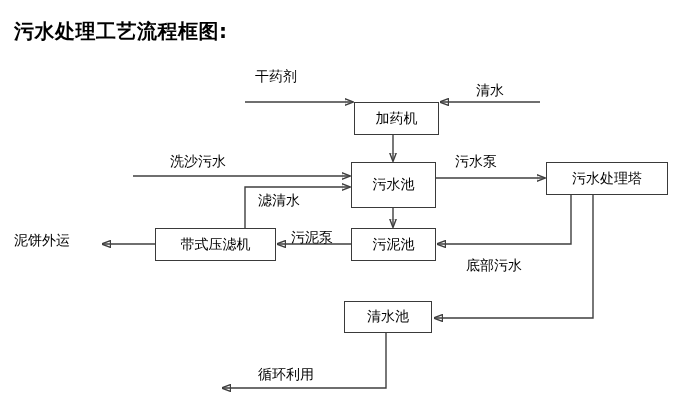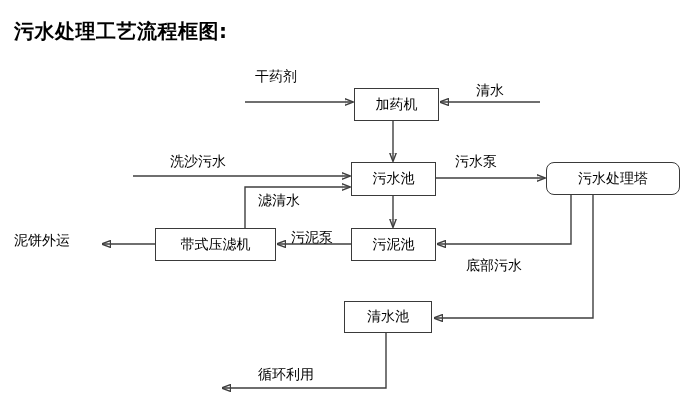--- a/index.html
+++ b/index.html
@@ -99,29 +99,29 @@
 
     <line x1="155" y1="244" x2="102" y2="244" marker-end="url(#ah)"></line>
 
     <polyline points="571,195 571,244 437,244" marker-end="url(#ah)"></polyline>
 
     <polyline points="593,195 593,318 434,318" marker-end="url(#ah)"></polyline>
 
     <polyline points="386,332 386,388 222,388" marker-end="url(#ah)"></polyline>
   </svg>
 
-  <div class="node" style="left:354px; top:88px; width:85px; height:33px;">
+  <div class="node" style="left:354px; top:102px; width:85px; height:33px;">
     <span>加药机</span>
   </div>
 
-  <div class="node" style="left:351px; top:162px; width:85px; height:34px;">
+  <div class="node" style="left:351px; top:162px; width:85px; height:46px;">
     <span>污水池</span>
   </div>
 
-  <div class="node" style="left:546px; top:162px; width:134px; height:33px;border-radius:8px;">
+  <div class="node" style="left:546px; top:162px; width:122px; height:33px;">
     <span>污水处理塔</span>
   </div>
 
   <div class="node" style="left:155px; top:228px; width:121px; height:33px;text-align:center;">
     <span>带式压滤机</span>
   </div>
 
   <div class="node" style="left:351px; top:228px; width:85px; height:33px;">
     <span>污泥池</span>
   </div>

